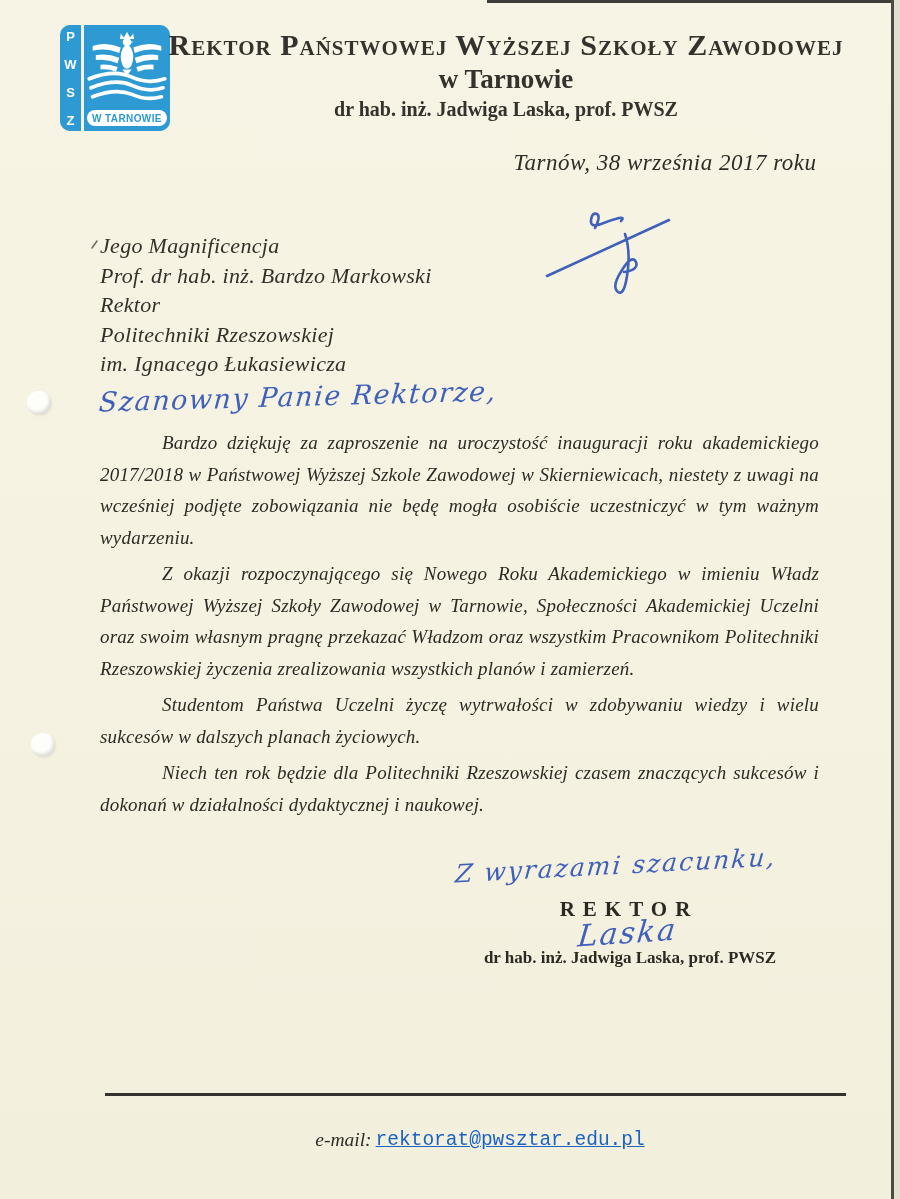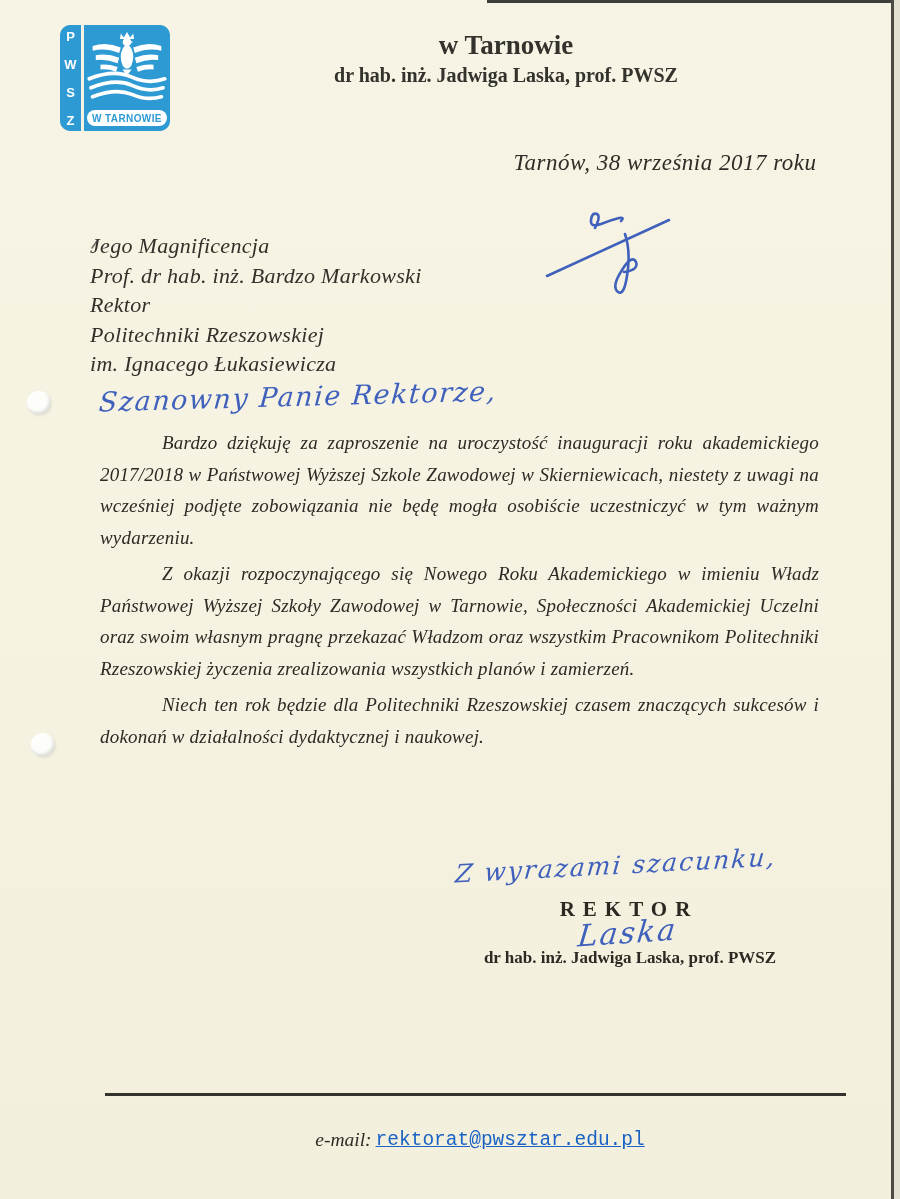--- a/index.html
+++ b/index.html
@@ -65,21 +65,21 @@
 
   .dateline {
     position:absolute; left:480px; top:150px; width:370px;
     text-align:center; font-style:italic; font-size:23px; color:#2e2c26;
     letter-spacing:.5px;
   }
 
   .paraph { position:absolute; left:543px; top:198px; width:135px; height:108px; }
 
   .addressee {
-    position:absolute; left:90px; top:231px;
+    position:absolute; left:100px; top:231px;
     font-style:italic; font-size:22px; line-height:29.5px;
     color:#33302a; letter-spacing:.3px;
   }
   .addressee-tick { position:absolute; left:90px; top:240px; width:9px; height:10px; }
 
   .handwritten { color:#3f60bb; font-style:italic; font-family:"DejaVu Serif", serif; }
   .salutation {
     position:absolute; left:99px; top:381px;
     font-size:27px; letter-spacing:1.5px;
     transform:rotate(-1.6deg) skewX(-6deg);
@@ -172,20 +172,21 @@
           <path d="M8 30 q28 -11 48 -3 q18 8 36 3"></path>
         </g>
       </svg>
       <div class="logo-banner" style="color:#2e9ad3;">
         <span>W TARNOWIE</span>
       </div>
     </div>
   </div>
 
   <div class="header-block">
+    <div class="header-org">Rektor Państwowej Wyższej Szkoły Zawodowej</div>
     <div class="header-city">w Tarnowie</div>
     <div class="header-rector">dr hab. inż. Jadwiga Laska, prof. PWSZ</div>
   </div>
 
   <div class="dateline">Tarnów, 38 września 2017 roku</div>
 
   <svg class="paraph" viewBox="0 0 135 108">
     <g fill="none" stroke="#3f60bb" stroke-width="2.6" stroke-linecap="round">
       <path d="M4 78 L 126 22"></path>
       <path d="M52 30 q6 -12 2 -14 q-5 -2 -6 6 q-1 8 10 4 q10 -4 18 -6 q6 -1 2 3"></path>
@@ -203,20 +204,21 @@
     <div>Rektor</div>
     <div>Politechniki Rzeszowskiej</div>
     <div>im. Ignacego Łukasiewicza</div>
   </div>
 
   <div class="handwritten salutation">Szanowny Panie Rektorze,</div>
 
   <div class="body-text">
     <p>Bardzo dziękuję za zaproszenie na uroczystość inauguracji roku akademickiego 2017/2018 w Państwowej Wyższej Szkole Zawodowej w Skierniewicach, niestety z uwagi na wcześniej podjęte zobowiązania nie będę mogła osobiście uczestniczyć w tym ważnym wydarzeniu.</p>
     <p>Z okazji rozpoczynającego się Nowego Roku Akademickiego w imieniu Władz Państwowej Wyższej Szkoły Zawodowej w Tarnowie, Społeczności Akademickiej Uczelni oraz swoim własnym pragnę przekazać Władzom oraz wszystkim Pracownikom Politechniki Rzeszowskiej życzenia zrealizowania wszystkich planów i zamierzeń.</p>
+    <p>Studentom Państwa Uczelni życzę wytrwałości w zdobywaniu wiedzy i wielu sukcesów w dalszych planach życiowych.</p>
     <p>Niech ten rok będzie dla Politechniki Rzeszowskiej czasem znaczących sukcesów i dokonań w działalności dydaktycznej i naukowej.</p>
   </div>
 
   <div class="handwritten closing">Z wyrazami szacunku,</div>
   <div class="sig-title">REKTOR</div>
   <div class="handwritten sig-script">Laska</div>
   <div class="sig-name">dr hab. inż. Jadwiga Laska, prof. PWSZ</div>
 
   <div class="footer-rule"></div>
   <div class="footer-line2">

